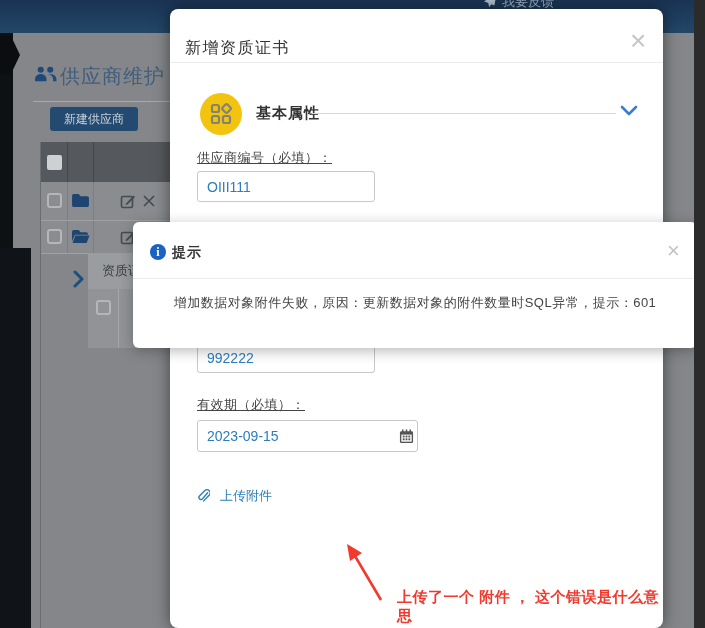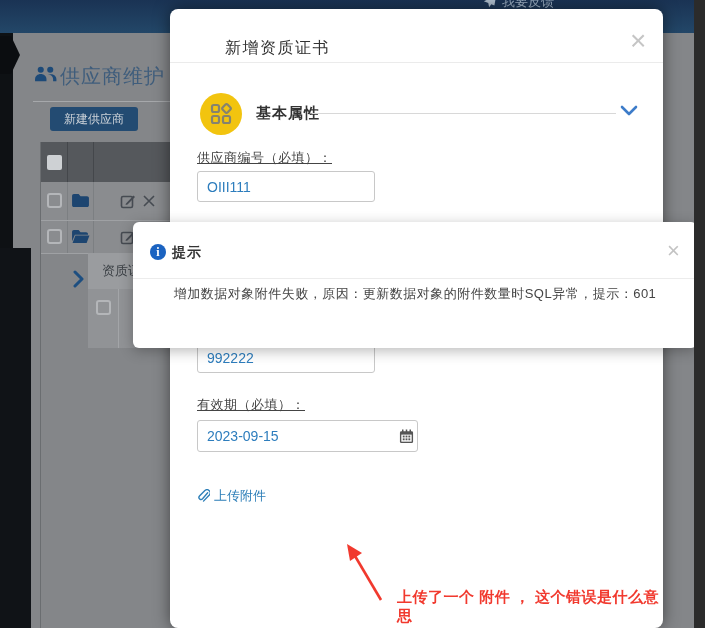--- a/index.html
+++ b/index.html
@@ -24,46 +24,46 @@
   .tbl-row{left:40px;width:380px;background:#8a8c8f;border-bottom:1px solid #9fa1a4;}
   .vline{width:1px;background:#7c7f82;top:0;bottom:0;position:absolute;}
   .cb{width:15px;height:15px;border:2px solid #b4b6b9;border-radius:3px;box-sizing:border-box;}
   .cb-solid{width:15px;height:15px;background:#ced1d4;border-radius:2px;}
   .nest-head{left:88px;top:253px;width:87px;height:36px;background:#9a9c9f;
              color:#3c4146;font-size:13px;line-height:36px;padding-left:14px;box-sizing:border-box;}
   .nest-body{left:88px;top:289px;width:87px;height:59px;background:#919396;}
   
   .dialog{left:170px;top:9px;width:493px;height:619px;background:#ffffff;border-radius:8px;
           box-shadow:0 0 16px rgba(0,0,0,.5);}
-  .dlg-title{left:15px;top:29px;color:#333;font-size:16px;letter-spacing:1.5px;margin-left:40px;}
+  .dlg-title{left:15px;top:29px;color:#333;font-size:16px;letter-spacing:1.5px;}
   .dlg-close{left:460px;top:18px;color:#c5c5c5;font-size:28px;line-height:28px;cursor:pointer;}
   .dlg-hr{left:0;top:53px;width:493px;height:1px;background:#ebebeb;}
   .sec-circle{left:30px;top:84px;width:42px;height:42px;border-radius:50%;background:#f2c40f;
               display:flex;align-items:center;justify-content:center;}
   .sec-title{left:86px;top:95px;color:#333;font-size:15px;font-weight:600;letter-spacing:1px;}
   .sec-rule{left:142px;top:104px;width:304px;height:1px;background:#d8d8d8;}
   .lbl{color:#444;font-size:13px;letter-spacing:.5px;text-decoration:underline;}
   .inpt{background:#fff;border:1px solid #c8c8c8;border-radius:3px;box-sizing:border-box;
         color:#2d7dbd;font-size:14px;display:flex;align-items:center;padding:0 9px;}
-  .uplink{left:27px;top:478px;display:flex;align-items:center;gap:4px;
+  .uplink{left:27px;top:478px;display:flex;align-items:center;gap:10px;
           color:#2e7fb8;font-size:13px;}
   .attach{left:29px;top:500px;width:441px;height:35px;background:#d9eaf4;border-radius:3px;
           display:flex;align-items:center;}
   .attach-name{color:#3d89b0;font-size:14px;margin-left:13px;flex:1;}
   .note{color:#f1392e;font-size:15px;font-weight:bold;letter-spacing:.5px;}
   
   .alert{left:133px;top:222px;width:564px;height:126px;background:#fff;border-radius:6px;
          box-shadow:0 3px 14px rgba(0,0,0,.28);}
   .al-ico{left:17px;top:22px;width:16px;height:16px;border-radius:50%;background:#1b63c1;
           color:#fff;font-size:12px;font-weight:bold;text-align:center;line-height:16px;
           font-family:"Liberation Serif",serif;}
   .al-title{left:39px;top:22px;color:#333;font-size:14px;font-weight:bold;letter-spacing:1px;}
   .al-close{left:534px;top:18px;color:#c3c3c3;font-size:22px;line-height:22px;}
   .al-hr{left:0;top:56px;width:564px;height:1px;background:#ececec;}
-  .al-msg{left:30px;top:63px;width:504px;text-align:center;color:#444;font-size:13px;letter-spacing:.5px;}
+  .al-msg{left:30px;top:72px;width:504px;text-align:center;color:#444;font-size:13px;letter-spacing:.5px;}
 </style>
 </head>
 <body>
 
 <div class="stage">
 
   <div class="abs topbar"></div>
 
   <div class="abs feedback">
     <svg width="14" height="14" viewBox="0 0 16 16">

